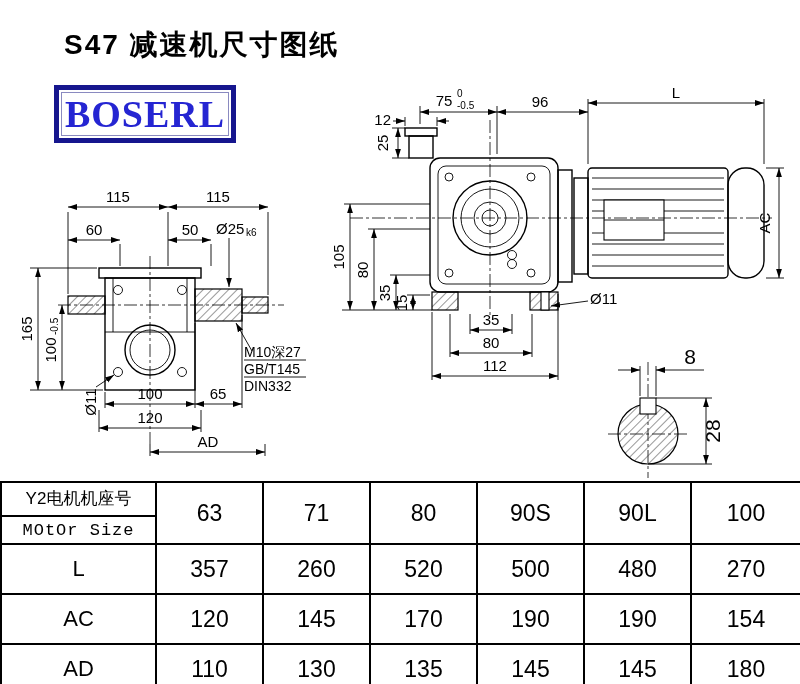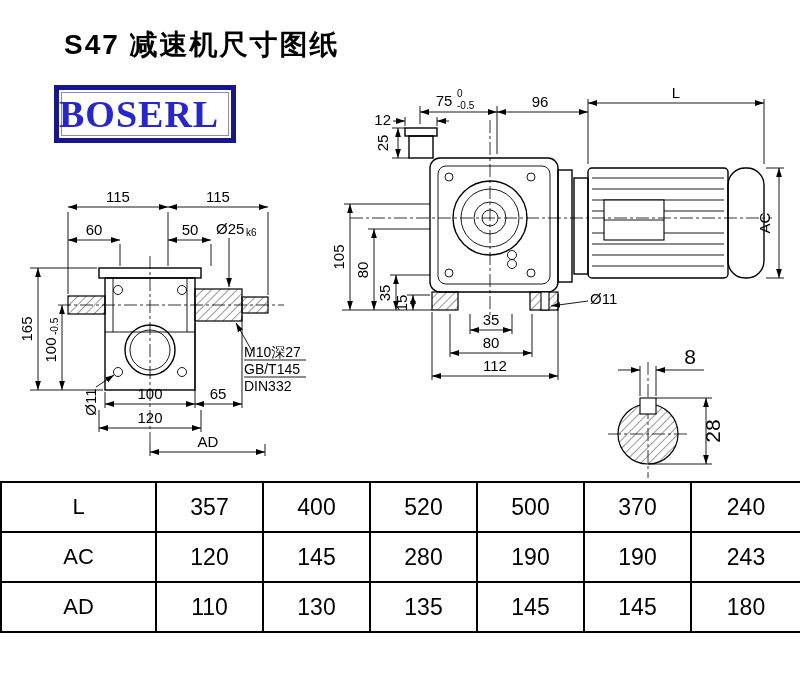--- a/index.html
+++ b/index.html
@@ -6,21 +6,21 @@
   body{
     width:800px;height:684px;position:relative;background:#fff;overflow:hidden;
     font-family:"Liberation Sans", sans-serif;color:#000;
   }
   .title{
     position:absolute;left:64px;top:12px;font-size:28px;font-weight:bold;
     letter-spacing:2px;font-family:"Liberation Sans", sans-serif;margin-top:14px;
   }
   .logo{
     position:absolute;left:54px;top:85px;width:172px;height:48px;
-    border:5px solid #16168e;display:flex;align-items:center;justify-content:flex-start;
+    border:5px solid #16168e;display:flex;align-items:center;justify-content:center;
     box-shadow:inset 0 0 0 2px #ffffff, inset 0 0 0 3px #8a8ac0;
   }
   .logo span{
     font-family:"Liberation Serif", serif;font-weight:bold;font-size:38px;
     color:#2525d2;letter-spacing:1px;line-height:1;
   }
   svg{position:absolute;left:0;top:0;}
   .oline{fill:none;stroke:#000;stroke-width:1.4;}
   .thin{fill:none;stroke:#000;stroke-width:0.9;}
   .dim{fill:none;stroke:#000;stroke-width:0.9;}
@@ -280,37 +280,49 @@
   <colgroup>
     <col style="width:155px">
       <col style="width:107px">
       <col style="width:107px">
       <col style="width:107px">
     <col style="width:107px">
       <col style="width:107px">
       <col style="width:110px">
   </colgroup>
   <tbody>
+    <tr>
+      <td class="cell-first">
+        <div class="hdr-cn">Y2电机机座号</div>
+        <div class="hdr-en">MOtOr Size</div>
+      </td>
+      <td>63</td>
+      <td>71</td>
+      <td>80</td>
+      <td>90S</td>
+      <td>90L</td>
+      <td>100</td>
+    </tr>
     <tr class="r-data">
       <td class="lbl">L</td>
       <td>357</td>
-      <td>400</td>
+      <td>260</td>
       <td>520</td>
       <td>500</td>
-      <td>370</td>
-      <td>240</td>
+      <td>480</td>
+      <td>270</td>
     </tr>
     <tr class="r-data">
       <td class="lbl">AC</td>
       <td>120</td>
       <td>145</td>
-      <td>280</td>
+      <td>170</td>
       <td>190</td>
       <td>190</td>
-      <td>243</td>
+      <td>154</td>
     </tr>
     <tr class="r-data">
       <td class="lbl">AD</td>
       <td>110</td>
       <td>130</td>
       <td>135</td>
       <td>145</td>
       <td>145</td>
       <td>180</td>
     </tr>

